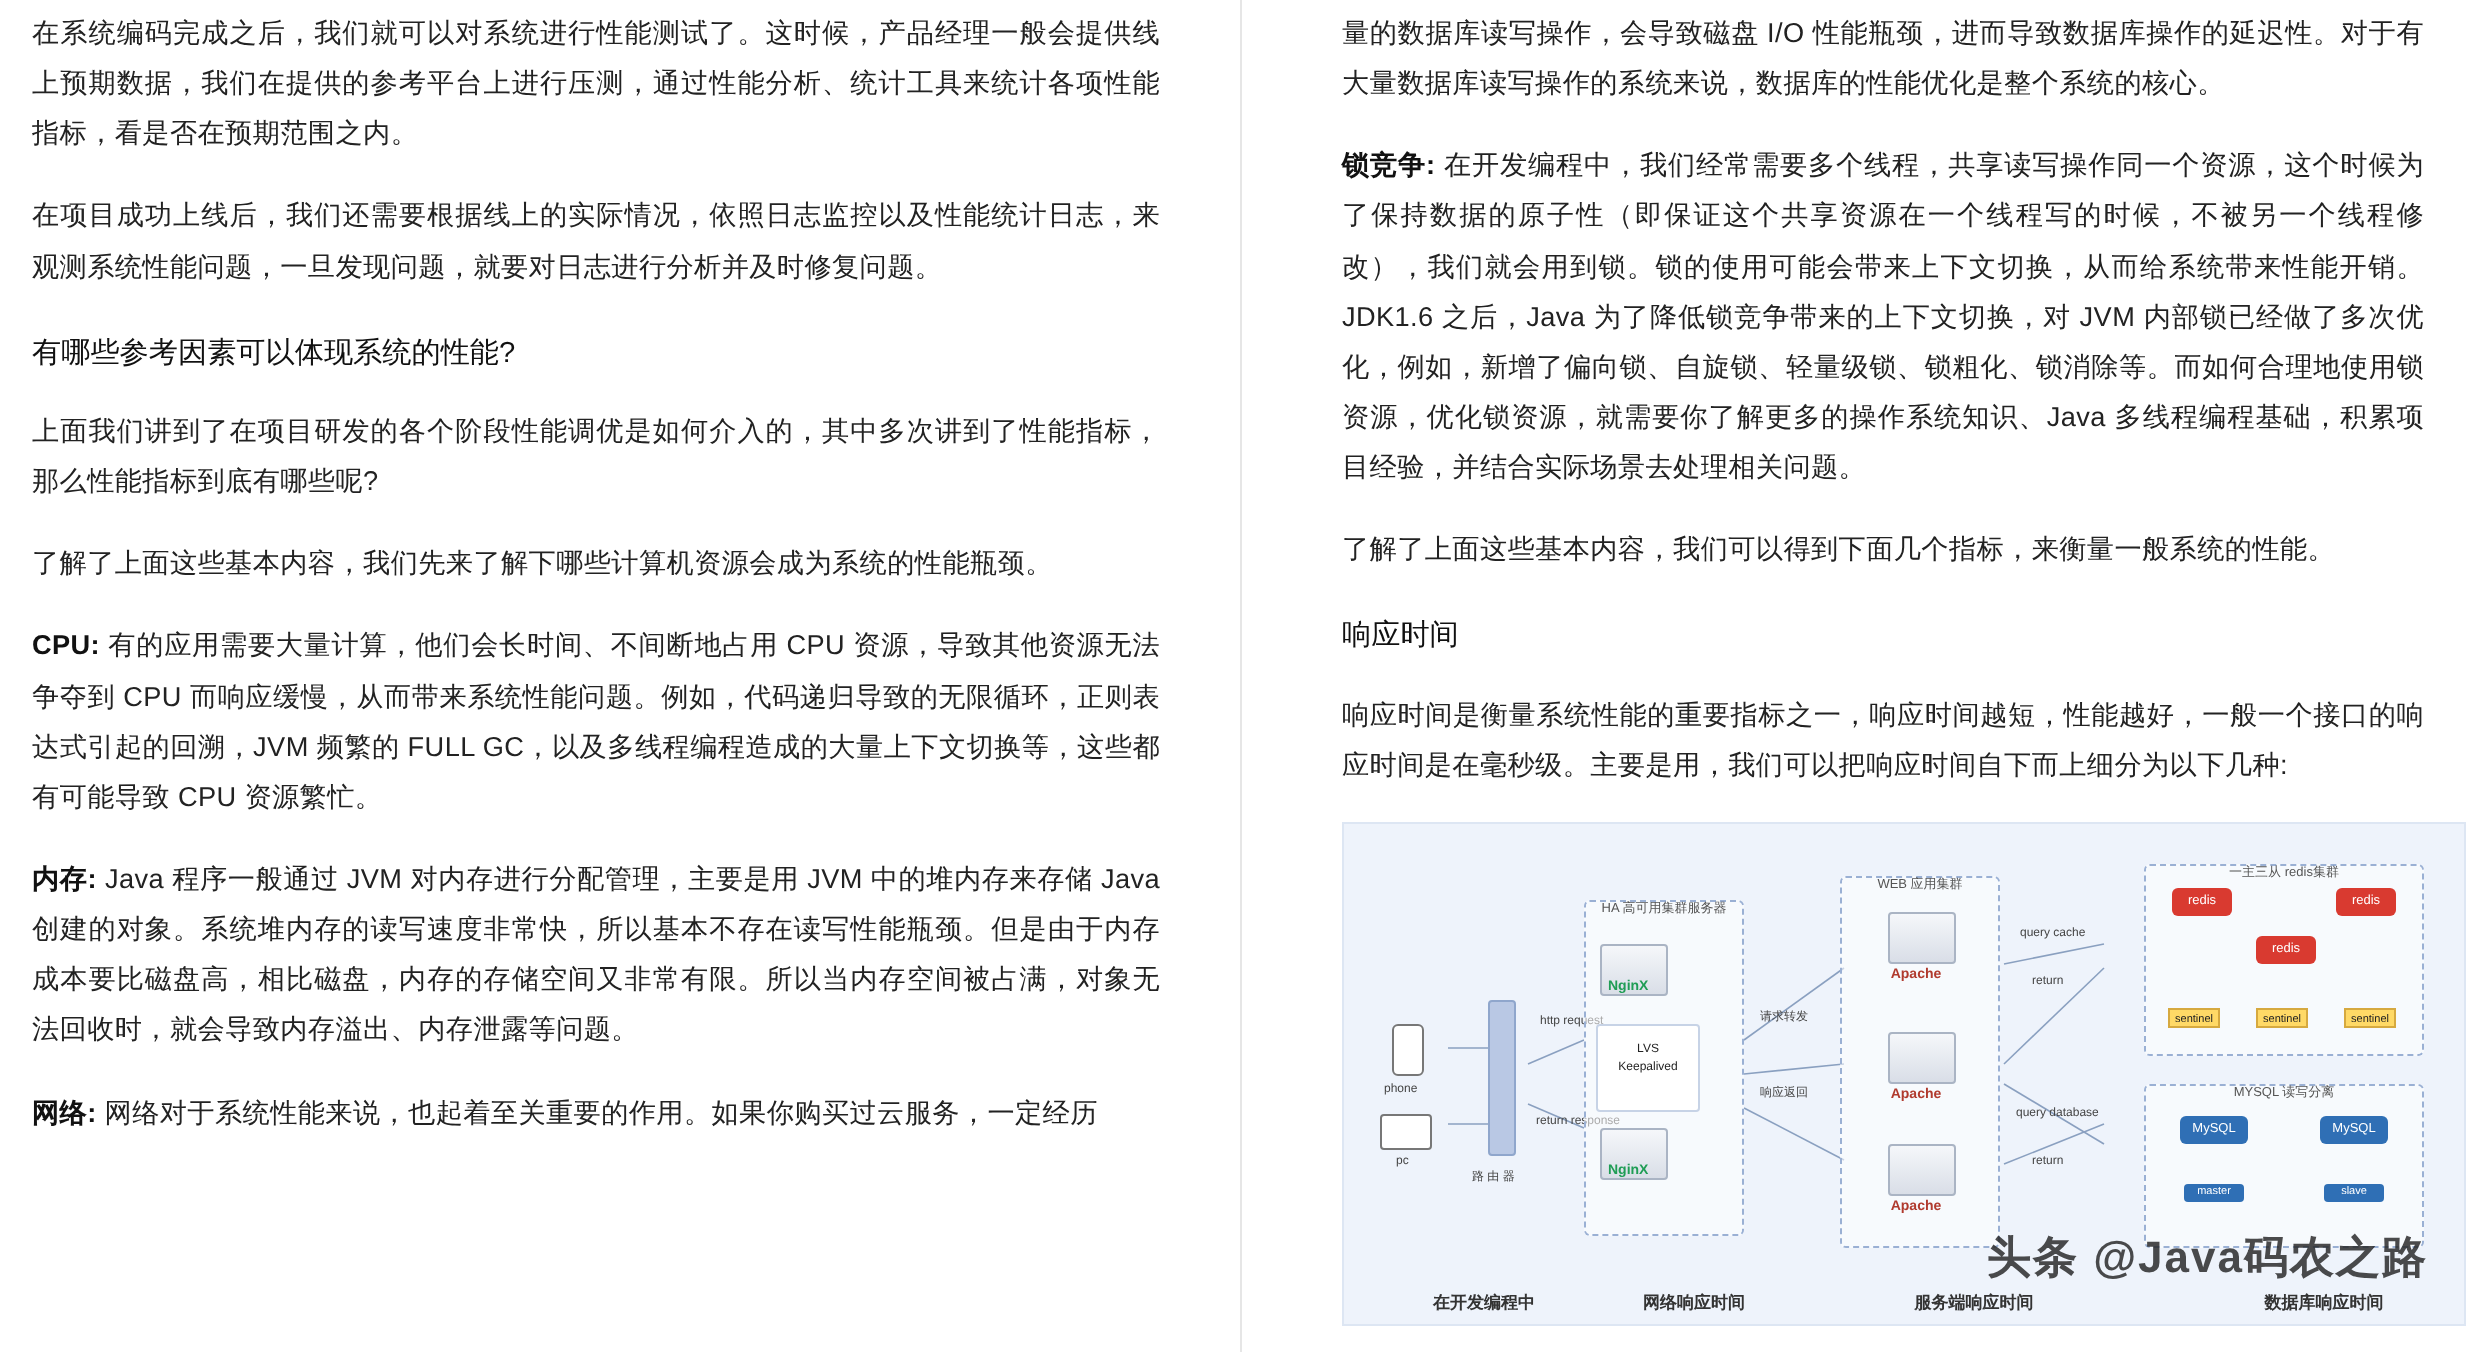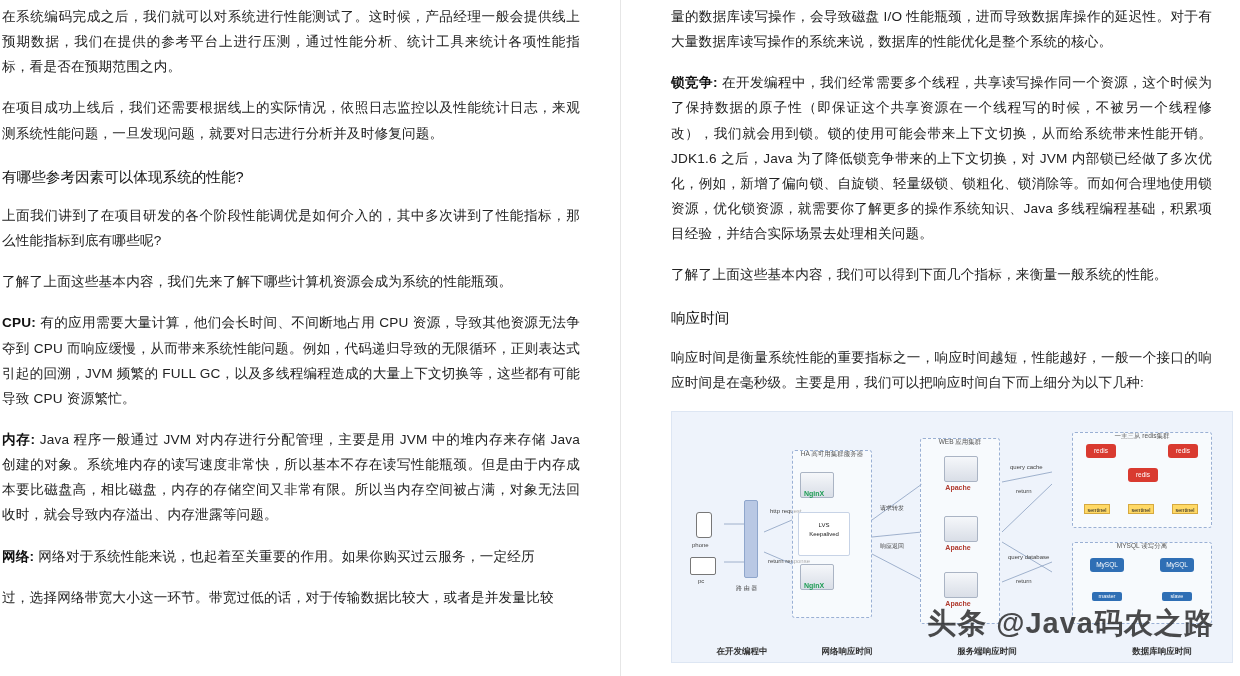--- a/index.html
+++ b/index.html
@@ -21,21 +21,21 @@
     display: flex;
     box-sizing: border-box;
   }
   .column {
     box-sizing: border-box;
     height: 676px;
     overflow: hidden;
   }
   .col-left {
     width: 620px;
-    padding: 0 40px 0 2px;
+    padding: 0 40px 0 16px;
   }
   .col-right {
     width: 620px;
     padding: 0 28px 0 50px;
     border-left: 1px solid #e6e6e6;
   }
   p {
     margin: 0 0 16px 0;
     font-size: 13.6px;
     line-height: 1.85;
@@ -65,21 +65,21 @@
     overflow: hidden;
   }
   .fig-inner {
     position: absolute;
     inset: 0;
   }
   .watermark {
     position: absolute;
     right: 18px;
     bottom: 18px;
-    font-size: 29px;
+    font-size: 22px;
     font-weight: bold;
     color: rgba(35,35,35,0.82);
     letter-spacing: 1px;
     white-space: nowrap;
   }
   .fig-caption-row {
     position: absolute;
     left: 0;
     right: 0;
     bottom: 4px;
@@ -208,21 +208,20 @@
     <p>在项目成功上线后，我们还需要根据线上的实际情况，依照日志监控以及性能统计日志，来观测系统性能问题，一旦发现问题，就要对日志进行分析并及时修复问题。</p>
 
     <h3>有哪些参考因素可以体现系统的性能?</h3>
 
     <p>上面我们讲到了在项目研发的各个阶段性能调优是如何介入的，其中多次讲到了性能指标，那么性能指标到底有哪些呢?</p>
     <p>了解了上面这些基本内容，我们先来了解下哪些计算机资源会成为系统的性能瓶颈。</p>
 
     <p><span class="lead">CPU:</span><span> 有的应用需要大量计算，他们会长时间、不间断地占用 CPU 资源，导致其他资源无法争夺到 CPU 而响应缓慢，从而带来系统性能问题。例如，代码递归导致的无限循环，正则表达式引起的回溯，JVM 频繁的 FULL GC，以及多线程编程造成的大量上下文切换等，这些都有可能导致 CPU 资源繁忙。</span></p>
     <p><span class="lead">内存:</span><span> Java 程序一般通过 JVM 对内存进行分配管理，主要是用 JVM 中的堆内存来存储 Java 创建的对象。系统堆内存的读写速度非常快，所以基本不存在读写性能瓶颈。但是由于内存成本要比磁盘高，相比磁盘，内存的存储空间又非常有限。所以当内存空间被占满，对象无法回收时，就会导致内存溢出、内存泄露等问题。</span></p>
     <p><span class="lead">网络:</span><span> 网络对于系统性能来说，也起着至关重要的作用。如果你购买过云服务，一定经历</span></p>
-    <p>过，选择网络带宽大小这一环节。带宽过低的话，对于传输数据比较大，或者是并发量比较</p>
   </div>
 
   <div class="column col-right">
     <p class="first">量的数据库读写操作，会导致磁盘 I/O 性能瓶颈，进而导致数据库操作的延迟性。对于有大量数据库读写操作的系统来说，数据库的性能优化是整个系统的核心。</p>
 
     <p><span class="lead">锁竞争:</span><span> 在开发编程中，我们经常需要多个线程，共享读写操作同一个资源，这个时候为了保持数据的原子性（即保证这个共享资源在一个线程写的时候，不被另一个线程修改），我们就会用到锁。锁的使用可能会带来上下文切换，从而给系统带来性能开销。JDK1.6 之后，Java 为了降低锁竞争带来的上下文切换，对 JVM 内部锁已经做了多次优化，例如，新增了偏向锁、自旋锁、轻量级锁、锁粗化、锁消除等。而如何合理地使用锁资源，优化锁资源，就需要你了解更多的操作系统知识、Java 多线程编程基础，积累项目经验，并结合实际场景去处理相关问题。</span></p>
 
     <p>了解了上面这些基本内容，我们可以得到下面几个指标，来衡量一般系统的性能。</p>
 
     <h3>响应时间</h3>

